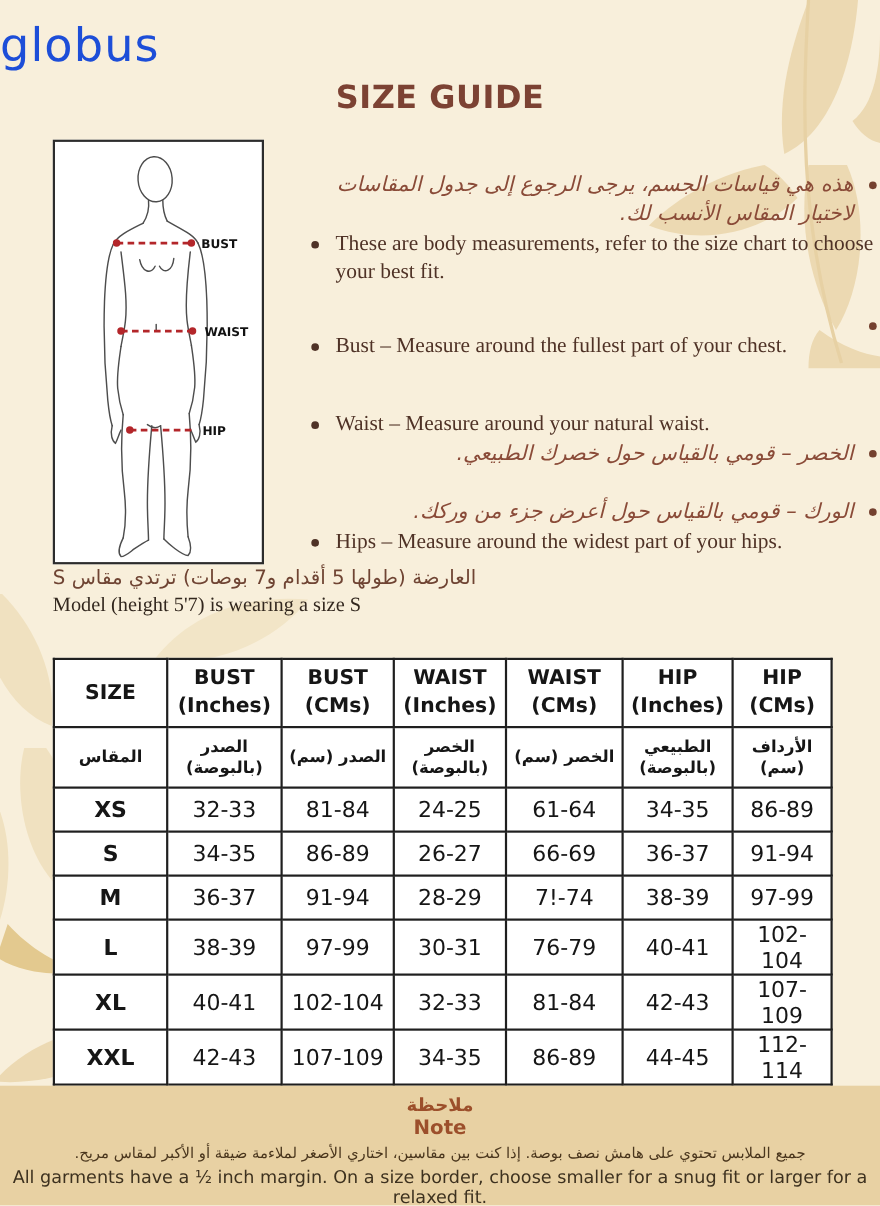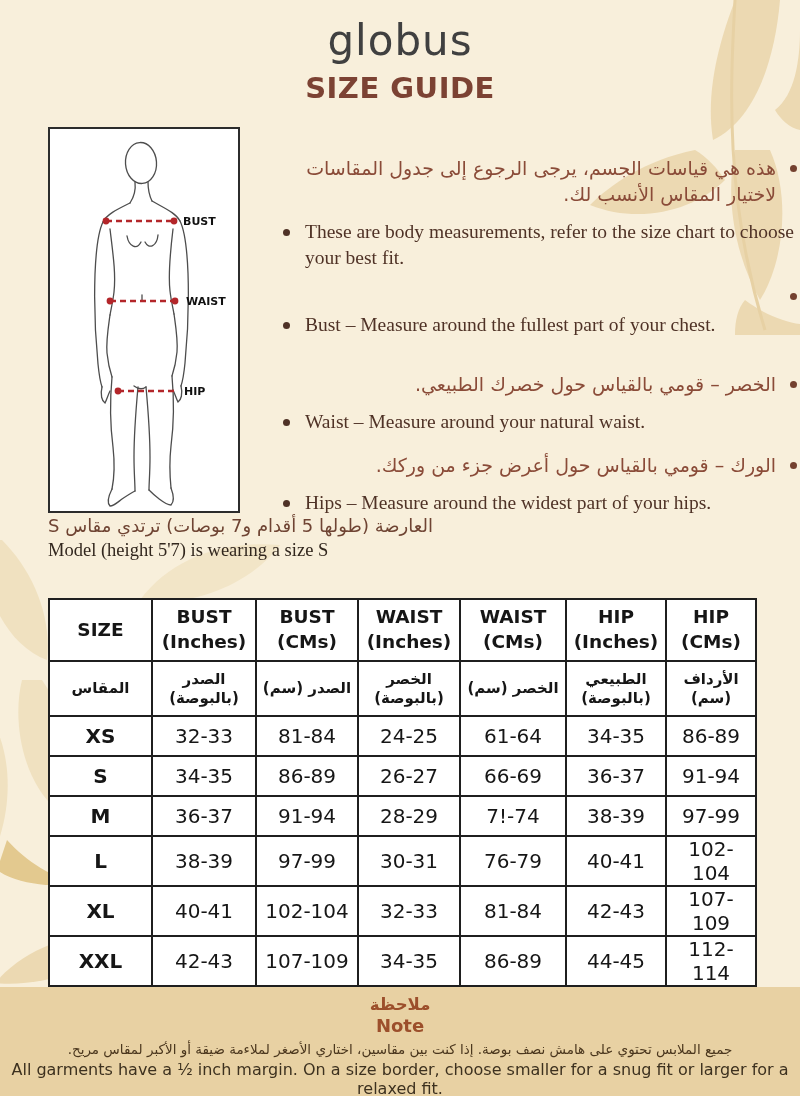--- a/index.html
+++ b/index.html
@@ -5,39 +5,39 @@
   html,body{margin:0;padding:0;}
   .page{
     position:relative;width:800px;height:1096px;overflow:hidden;
     background:#f8efdb;
     font-family:"DejaVu Sans",sans-serif;
   }
   .decor{position:absolute;z-index:0;pointer-events:none;}
   .content{position:absolute;inset:0;z-index:1;}
 
   
-  .logo{position:absolute;top:16px;left:0;width:100%;text-align:center;
-    font-size:42px;font-weight:500;color:#404040;letter-spacing:1px;}
+  .logo{position:absolute;top:16px;left:0;width:100%;text-align:left;
+    font-size:42px;font-weight:500;color:#1d4ed8;letter-spacing:1px;}
   .title{position:absolute;top:71px;left:0;width:100%;text-align:center;
     font-size:29px;font-weight:bold;color:#7c4233;letter-spacing:0.5px;}
 
   
   .figure-box{position:absolute;left:48px;top:127px;width:192px;height:386px;
     background:#ffffff;border:2px solid #2c2c2c;box-sizing:border-box;}
 
   
   .bullets{position:absolute;left:283px;top:0;width:514px;}
   .bsec{position:absolute;left:0;width:514px;}
   .bsec.s1{top:155px;} .bsec.s2{top:283px;} .bsec.s3{top:371px;} .bsec.s4{top:452px;}
   .li{display:flex;align-items:flex-start;}
   .li .dot{flex:0 0 auto;width:7px;height:7px;border-radius:50%;margin-top:10px;}
-  .li.ar{direction:rtl;}
+  .li.ar{direction:rtl;font-style:italic;}
   .li.ar .dot{background:#74412f;margin-left:14px;}
   .li.ar .txt{font-size:19px;line-height:26px;color:#8a4b38;text-align:right;}
-  .li.en{direction:ltr;margin-top:12px;}
+  .li.en{direction:ltr;margin-top:2px;}
   .li.en .dot{background:#4f3226;margin-right:15px;}
   .li.en .txt{font-family:"Liberation Serif","DejaVu Serif",serif;
     font-size:19.5px;line-height:26px;color:#4f3226;}
 
   
   .model-note{position:absolute;left:48px;top:514px;width:560px;}
   .model-ar{direction:rtl;text-align:left;font-size:18px;line-height:24px;color:#6f4433;}
   .model-en{font-family:"Liberation Serif","DejaVu Serif",serif;
     font-size:18.5px;line-height:24px;color:#32271e;}
 
@@ -162,27 +162,27 @@
       <div class="bsec s2">
         <div class="li ar">
           <span class="dot"></span>
         </div>
         <div class="li en">
           <span class="dot"></span>
           <span class="txt">Bust – Measure around the fullest part of your chest.</span>
         </div>
       </div>
       <div class="bsec s3">
+        <div class="li en">
+          <span class="dot"></span>
+          <span class="txt">Waist – Measure around your natural waist.</span>
+        </div>
         <div class="li ar">
           <span class="dot"></span>
           <span class="txt">الخصر – قومي بالقياس حول خصرك الطبيعي.</span>
-        </div>
-        <div class="li en">
-          <span class="dot"></span>
-          <span class="txt">Waist – Measure around your natural waist.</span>
         </div>
       </div>
       <div class="bsec s4">
         <div class="li ar">
           <span class="dot"></span>
           <span class="txt">الورك – قومي بالقياس حول أعرض جزء من وركك.</span>
         </div>
         <div class="li en">
           <span class="dot"></span>
           <span class="txt">Hips – Measure around the widest part of your hips.</span>

